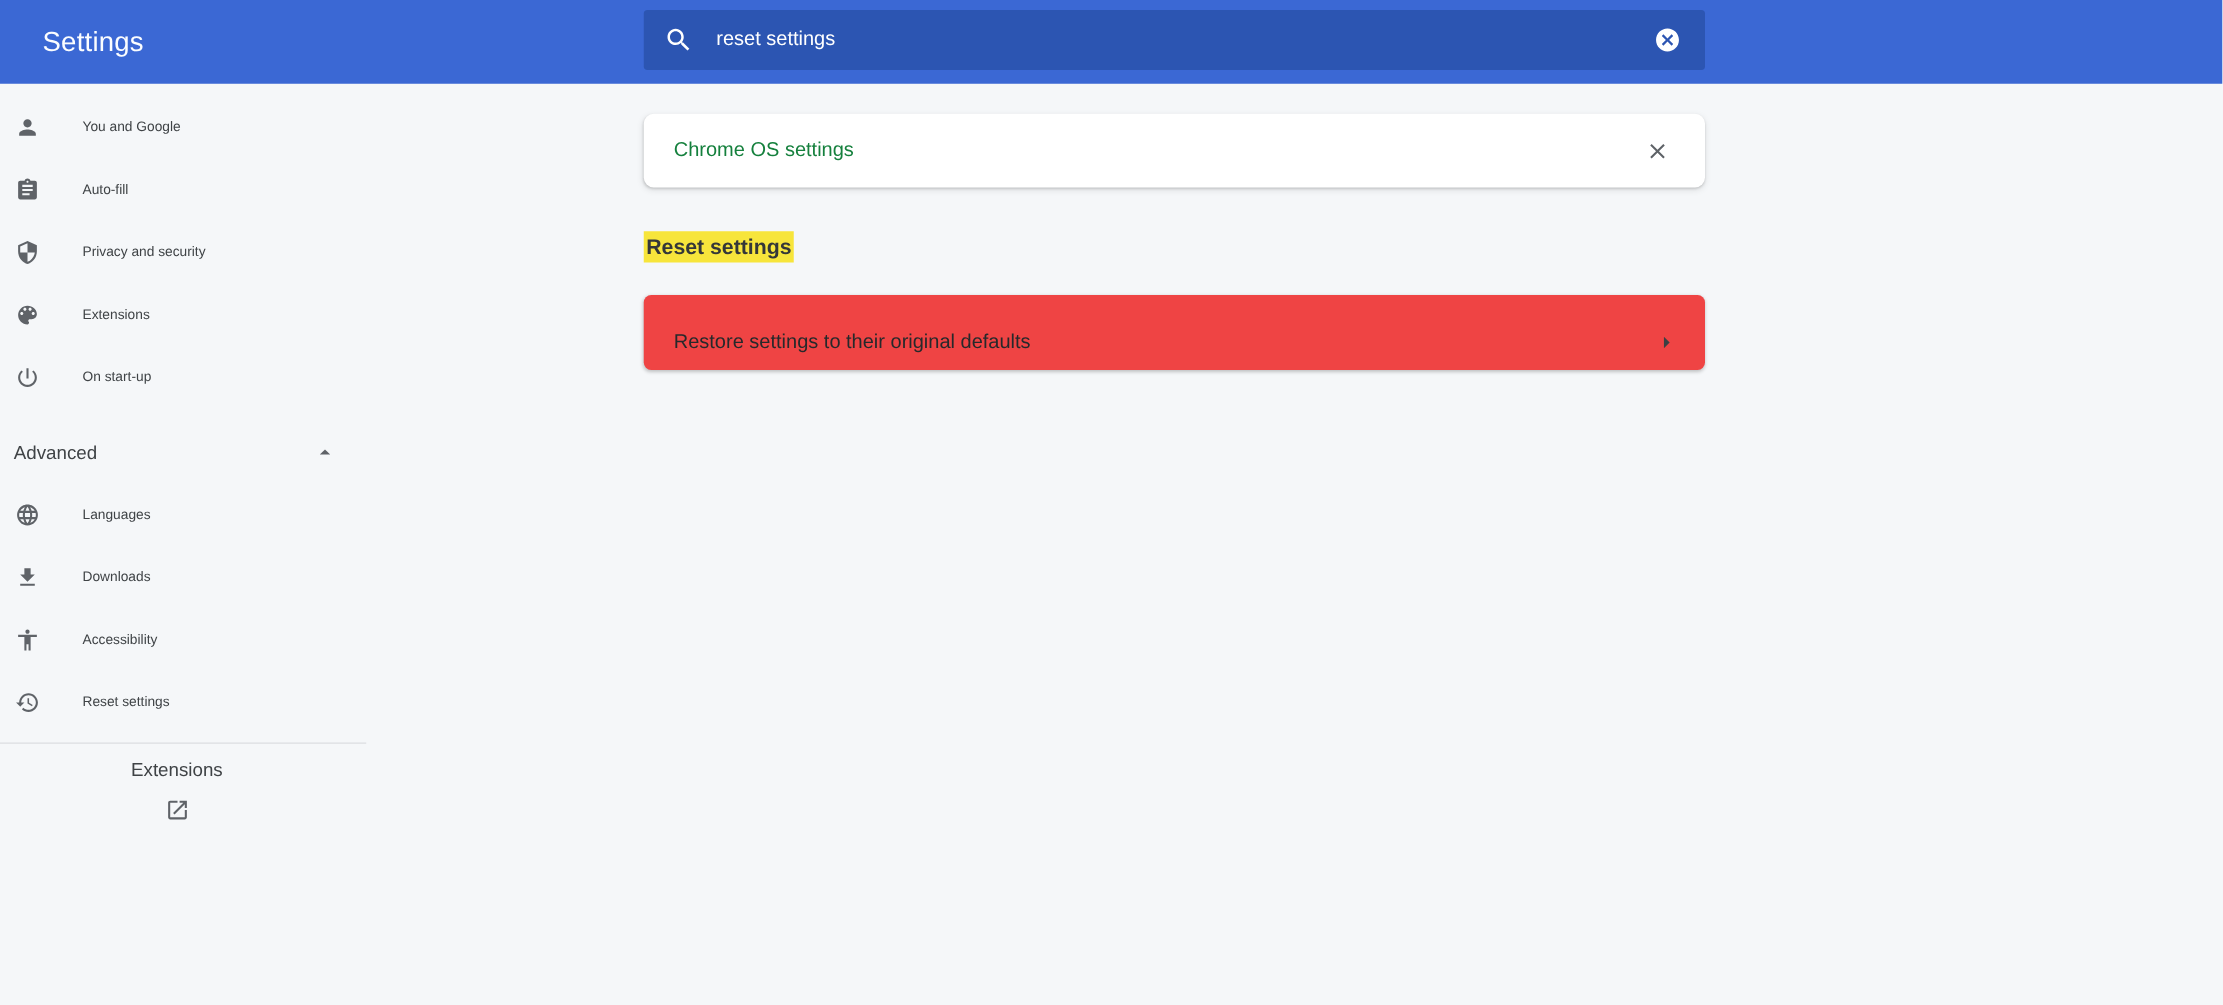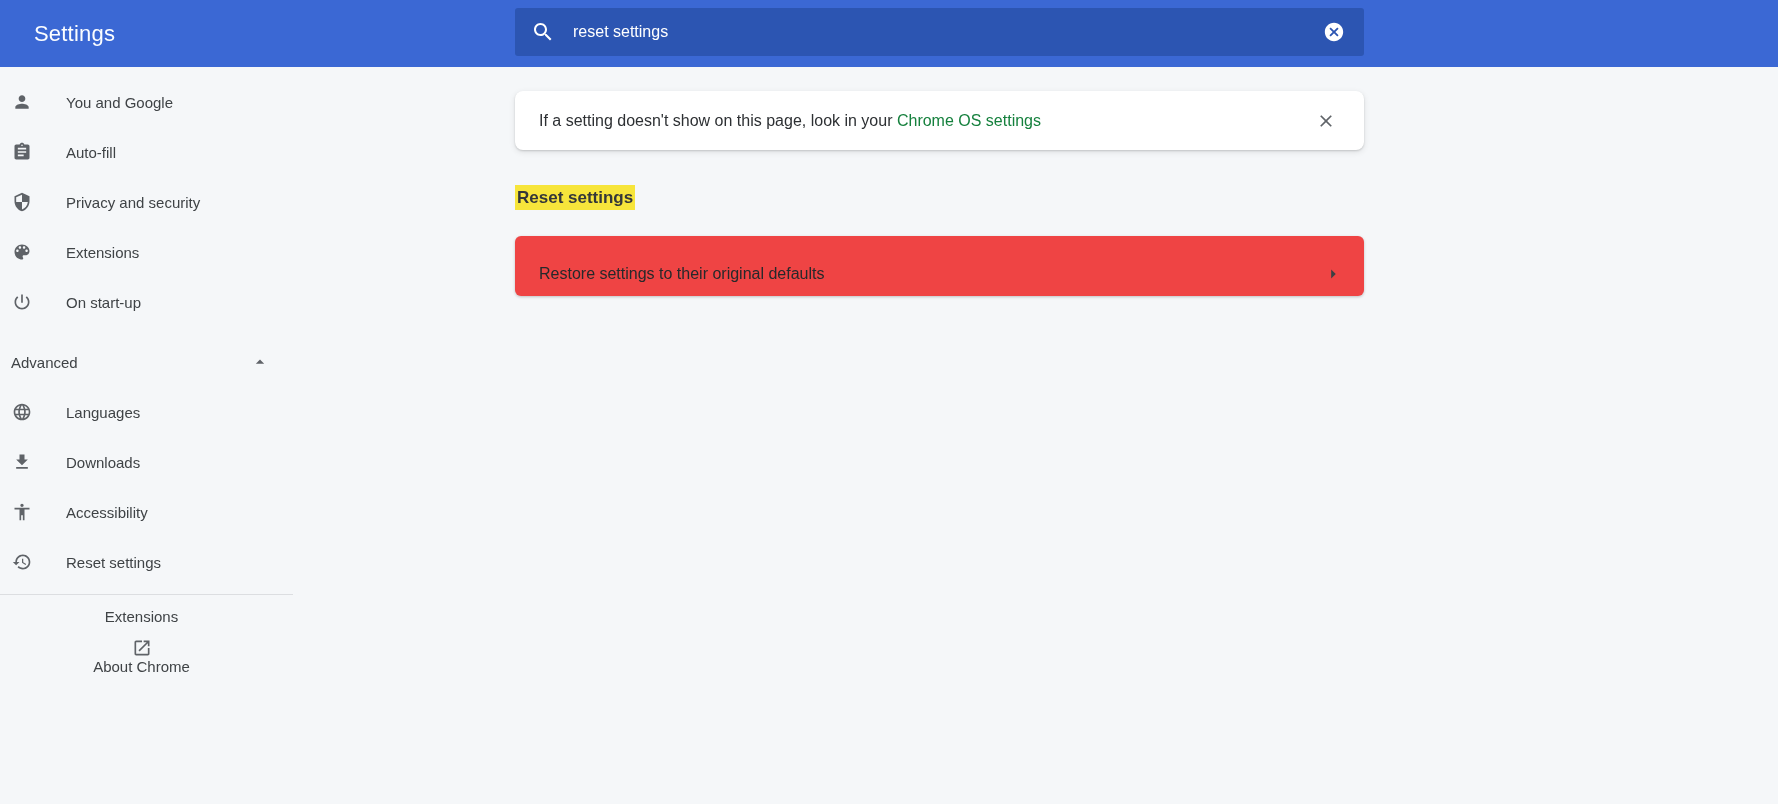--- a/index.html
+++ b/index.html
@@ -37,21 +37,21 @@
   .clear-btn {
     position:absolute; right:19px; top:13px; width:22px; height:22px;
     border:none; background:transparent; padding:0; cursor:pointer; color:#ffffff;
   }
 
   
   .sidebar { position:absolute; left:0; top:67px; width:293px; padding-top:10px; }
   .nav-item {
     height:50px; display:flex; align-items:center;
     padding-left:12px; cursor:pointer;
-    font-size:15px; color:#3f4346;
+    font-size:11px; color:#3f4346;
   }
   .nav-item .nav-icon { width:20px; height:20px; color:#5f6368; margin-right:34px; flex:none; }
   .adv-row {
     height:50px; margin-top:10px;
     display:flex; align-items:center; justify-content:space-between;
     padding-left:11px; padding-right:23px;
     font-size:15px; color:#3f4346; cursor:pointer;gap:42px;
   }
   .adv-row .caret { width:20px; height:20px; color:#5f6368; }
   .side-divider { height:1px; background:#dcdee1; margin-top:7px; margin-bottom:13px; width:293px; }
@@ -212,29 +212,25 @@
 
   <div class="footer-item">
     <span>Extensions</span>
     <span class="ext-icon">
       <svg width="20" height="20" viewBox="0 0 24 24" fill="currentColor">
           <path d="M19 19H5V5h7V3H5c-1.11 0-2 .9-2 2v14c0 1.1.89 2 2 2h14c1.1 0 2-.9 2-2v-7h-2v7zM14 3v2h3.59l-9.83 9.83 1.41 1.41L19 6.41V10h2V3h-7z"></path>
         </svg>
     </span>
   </div>
 
-  <div class="footer-item">
-    <span>About Chrome</span>
-  </div>
 </nav>
 
 <main>
 
   <div class="banner-card">
-    <span class="banner-text">If a setting doesn't show on this page, look in your </span>
       <span class="link">Chrome OS settings</span>
     <button class="banner-close">
       <span>
         <svg width="20" height="20" viewBox="0 0 24 24" fill="currentColor">
             <path d="M19 6.41L17.59 5 12 10.59 6.41 5 5 6.41 10.59 12 5 17.59 6.41 19 12 13.41 17.59 19 19 17.59 13.41 12z"></path>
           </svg>
       </span>
     </button>
   </div>
 

